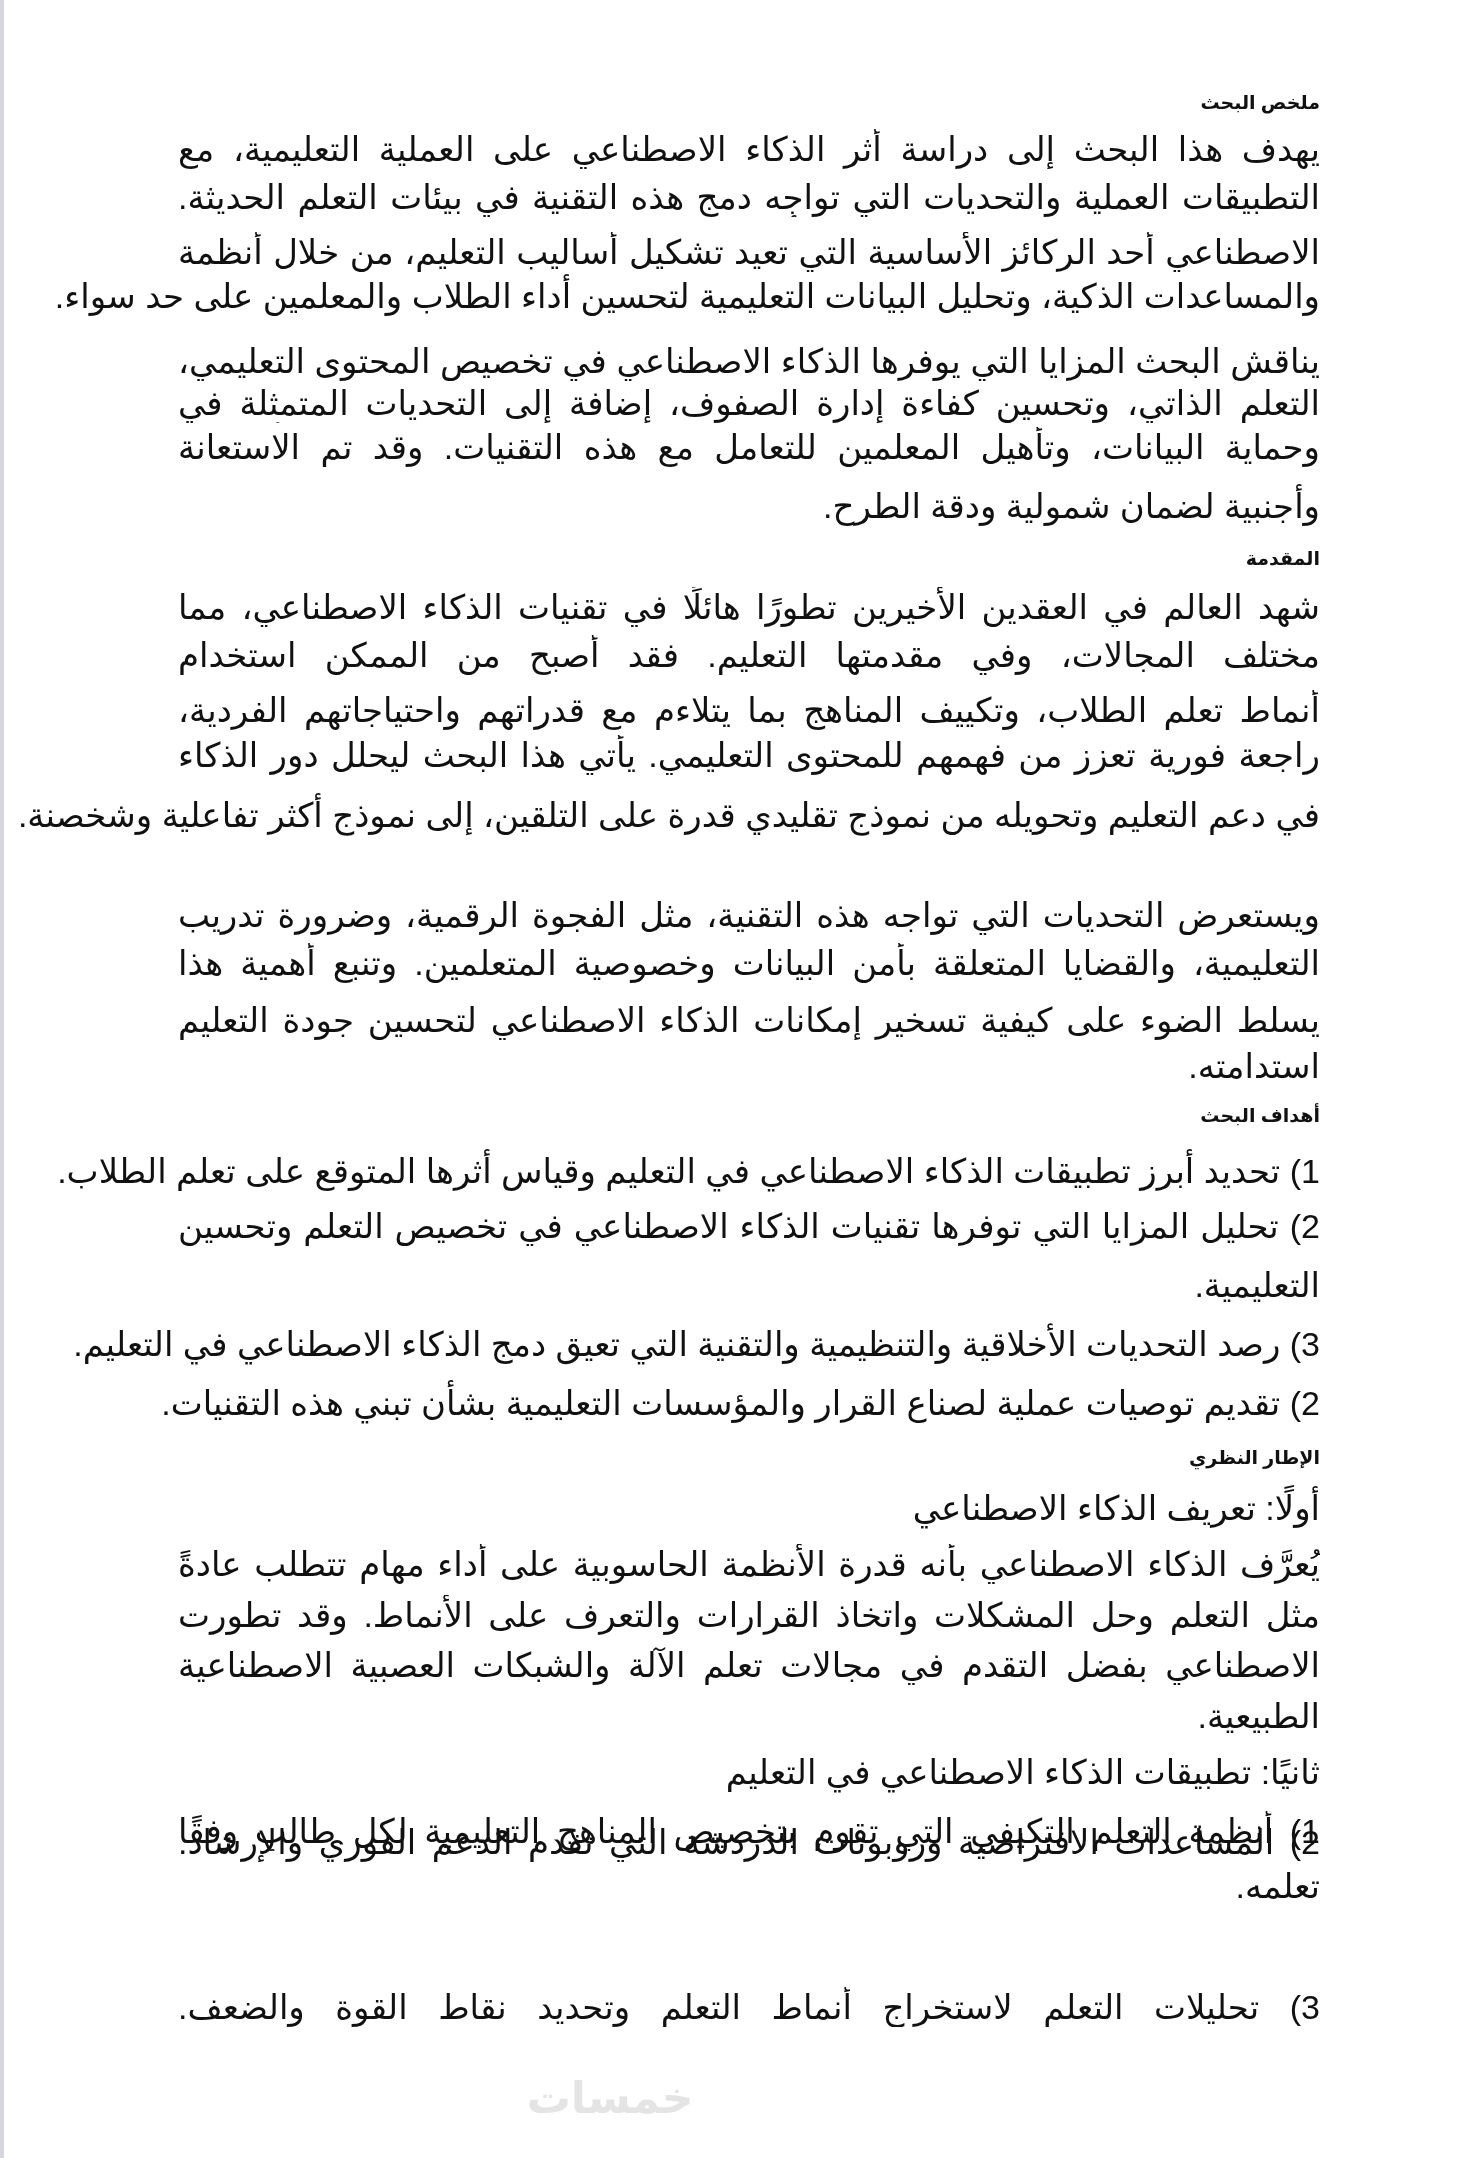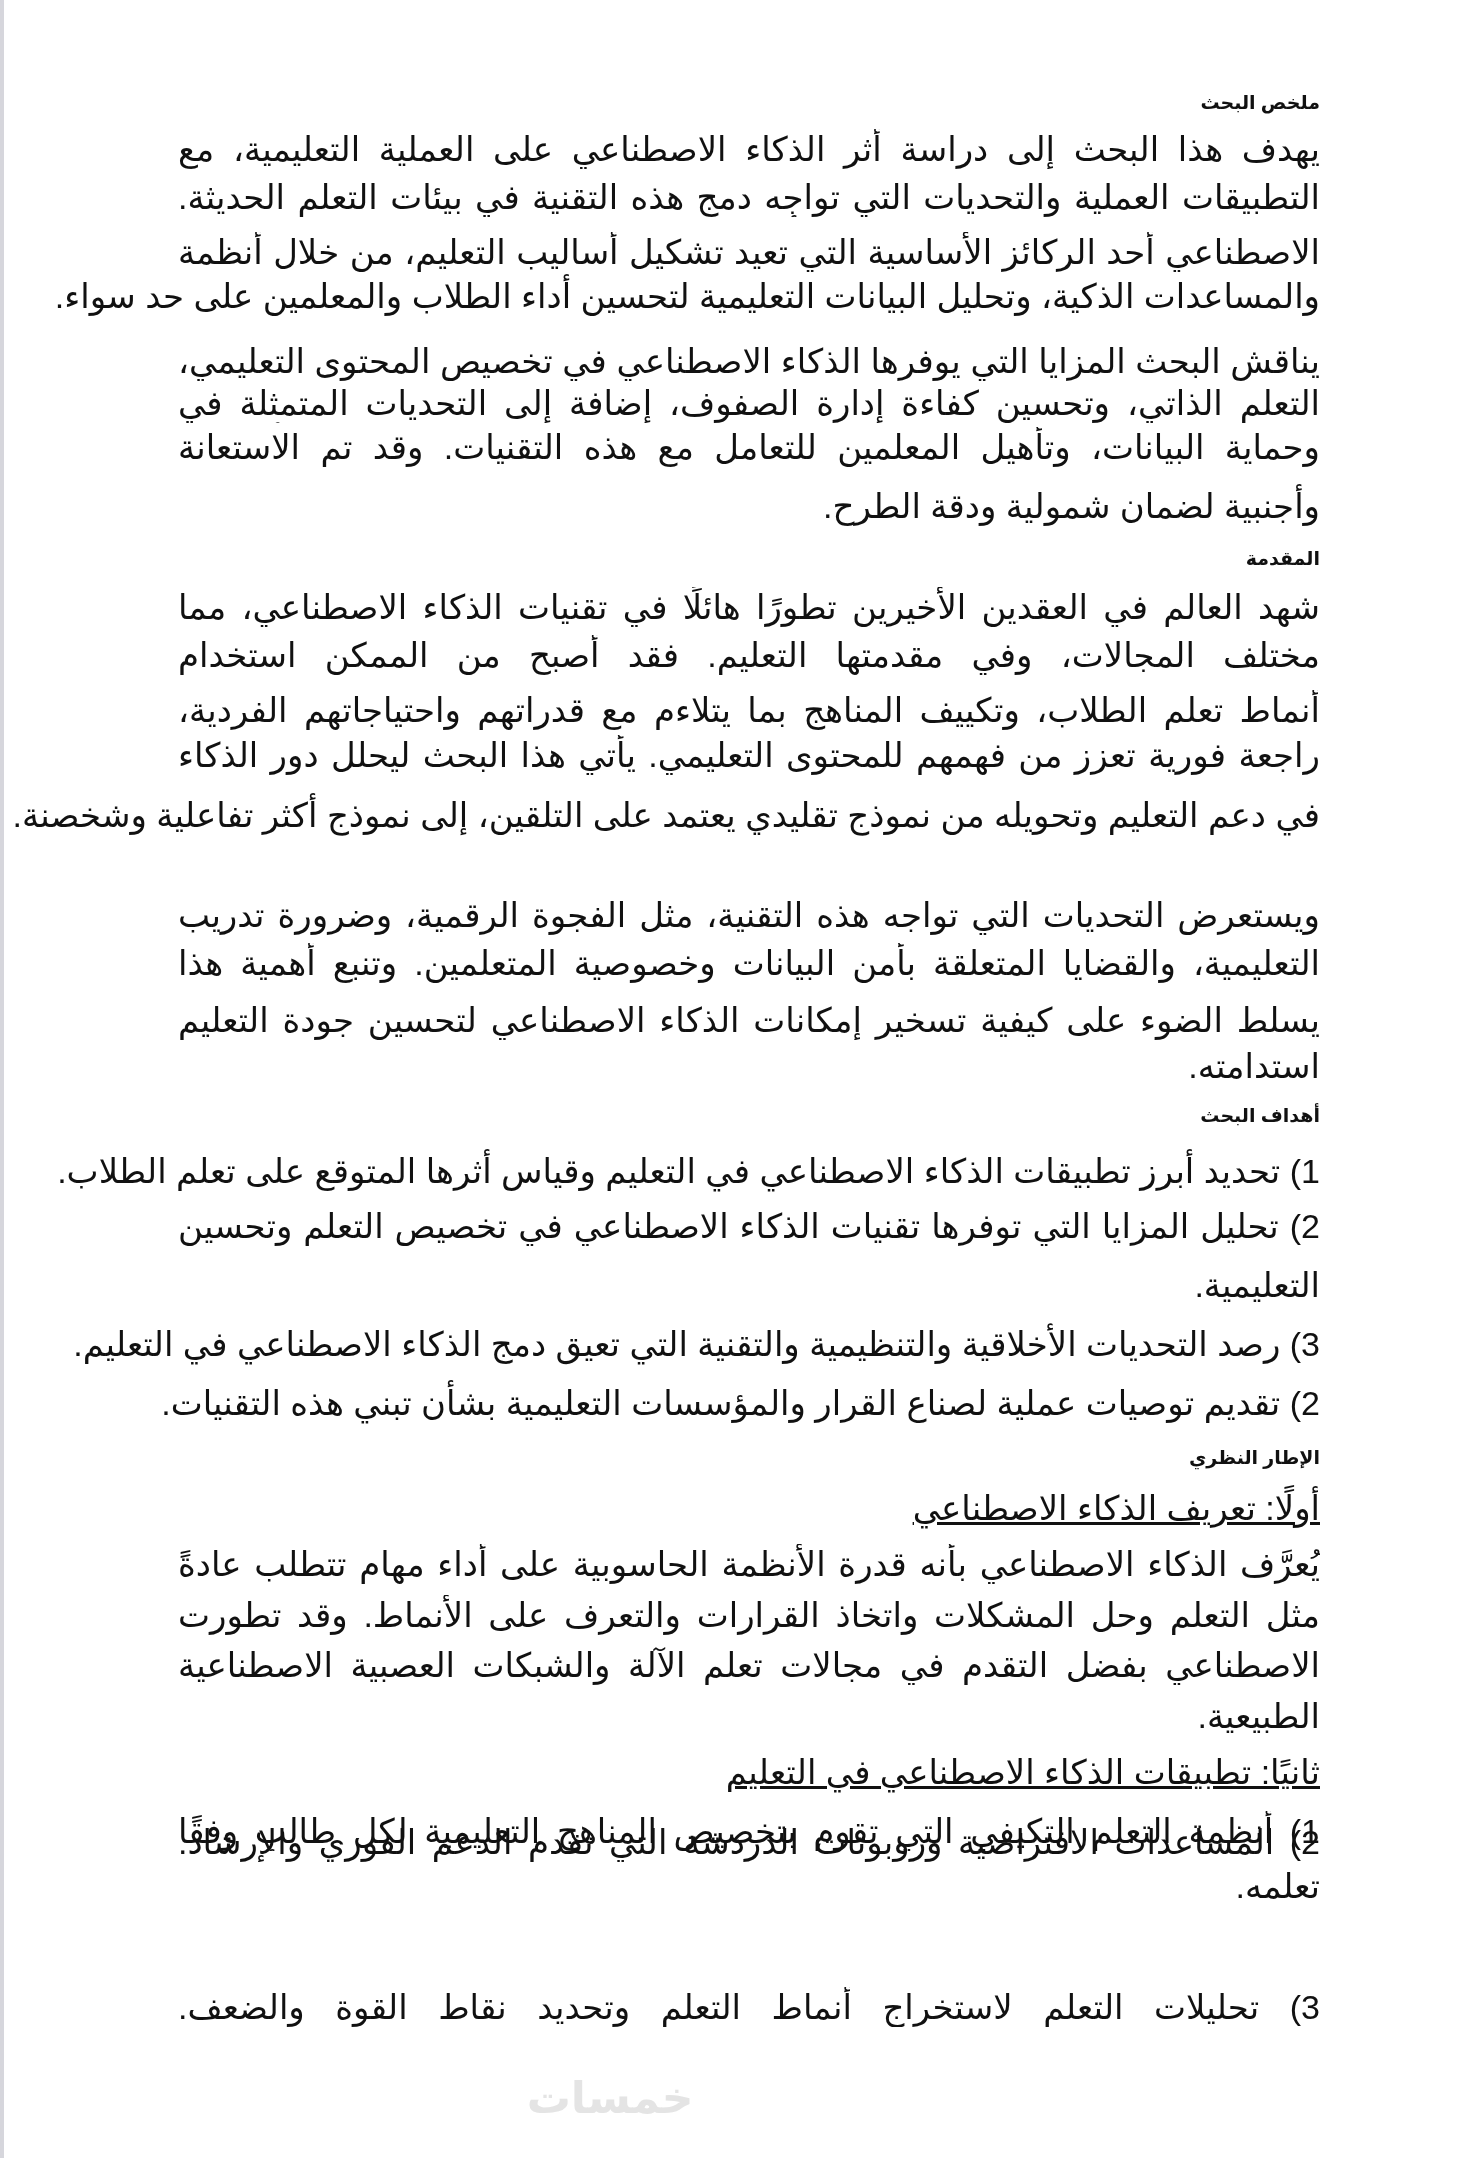--- a/index.html
+++ b/index.html
@@ -42,21 +42,20 @@
       white-space: normal;
       height: 40px;
       overflow: hidden;
     }
     .heading {
       font-weight: bold;
       font-size: 19px;
     }
     .subheading {
       font-weight: normal;
-      text-decoration: underline;
     }
     .watermark {
       position: absolute;
       left: 0;
       width: 1220px;
       top: 2072px;
       text-align: center;
       font-size: 44px;
       color: #e4e4e4;
       font-weight: bold;
@@ -79,21 +78,21 @@
   <div class="line justify" style="top:341px">يناقش البحث المزايا التي يوفرها الذكاء الاصطناعي في تخصيص المحتوى التعليمي، وتحفيز</div>
   <div class="line justify" style="top:383px">التعلم الذاتي، وتحسين كفاءة إدارة الصفوف، إضافة إلى التحديات المتمثلة في الجوانب الأخلاقية،</div>
   <div class="line justify" style="top:427px">وحماية البيانات، وتأهيل المعلمين للتعامل مع هذه التقنيات. وقد تم الاستعانة بمصادر عربية</div>
   <div class="line" style="top:486px">وأجنبية لضمان شمولية ودقة الطرح.</div>
 
   <div class="line heading" style="top:539px">المقدمة</div>
   <div class="line justify" style="top:587px">شهد العالم في العقدين الأخيرين تطورًا هائلًا في تقنيات الذكاء الاصطناعي، مما انعكس على</div>
   <div class="line justify" style="top:635px">مختلف المجالات، وفي مقدمتها التعليم. فقد أصبح من الممكن استخدام الخوارزميات الذكية لتحليل</div>
   <div class="line justify" style="top:690px">أنماط تعلم الطلاب، وتكييف المناهج بما يتلاءم مع قدراتهم واحتياجاتهم الفردية، وتقديم تغذية</div>
   <div class="line justify" style="top:735px">راجعة فورية تعزز من فهمهم للمحتوى التعليمي. يأتي هذا البحث ليحلل دور الذكاء الاصطناعي</div>
-  <div class="line" style="top:795px">في دعم التعليم وتحويله من نموذج تقليدي يعتمد على التلقين، إلى نموذج أكثر تفاعلية وشخصنة.</div>
+  <div class="line" style="top:795px">في دعم التعليم وتحويله من نموذج تقليدي قدرة على التلقين، إلى نموذج أكثر تفاعلية وشخصنة.</div>
   <div class="line justify" style="top:895px">ويستعرض التحديات التي تواجه هذه التقنية، مثل الفجوة الرقمية، وضرورة تدريب الكوادر</div>
   <div class="line justify" style="top:943px">التعليمية، والقضايا المتعلقة بأمن البيانات وخصوصية المتعلمين. وتنبع أهمية هذا البحث من كونه</div>
   <div class="line justify" style="top:1000px">يسلط الضوء على كيفية تسخير إمكانات الذكاء الاصطناعي لتحسين جودة التعليم وضمان</div>
   <div class="line" style="top:1046px">استدامته.</div>
 
   <div class="line heading" style="top:1096px">أهداف البحث</div>
   <div class="line" style="top:1151px">1) تحديد أبرز تطبيقات الذكاء الاصطناعي في التعليم وقياس أثرها المتوقع على تعلم الطلاب.</div>
   <div class="line justify" style="top:1206px">2) تحليل المزايا التي توفرها تقنيات الذكاء الاصطناعي في تخصيص التعلم وتحسين الإدارة</div>
   <div class="line" style="top:1265px">التعليمية.</div>
   <div class="line" style="top:1324px">3) رصد التحديات الأخلاقية والتنظيمية والتقنية التي تعيق دمج الذكاء الاصطناعي في التعليم.</div>

